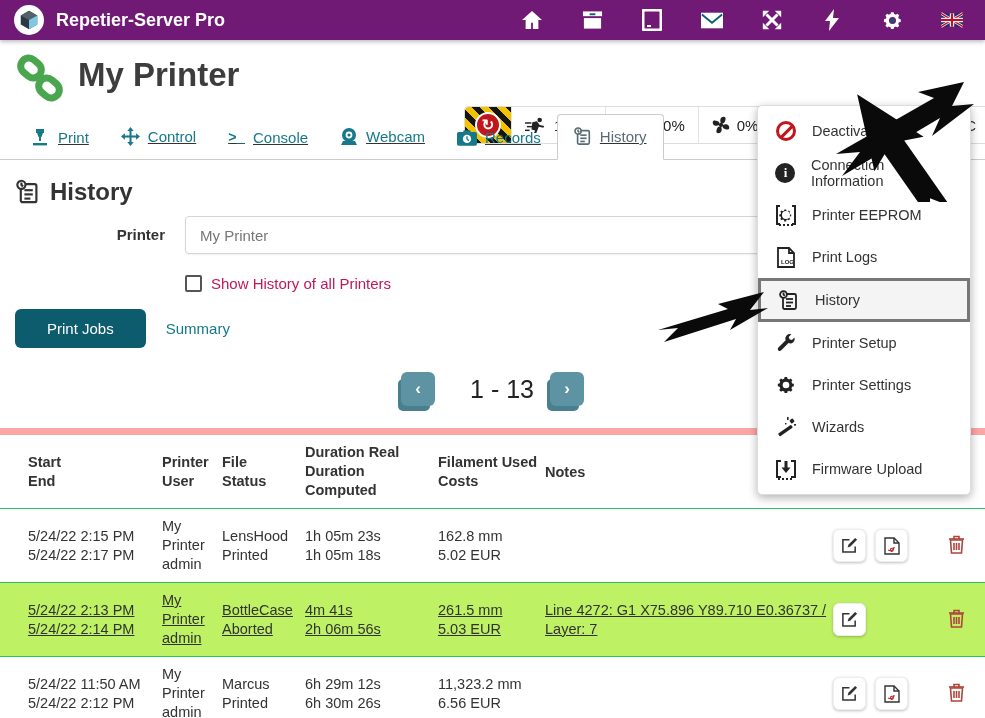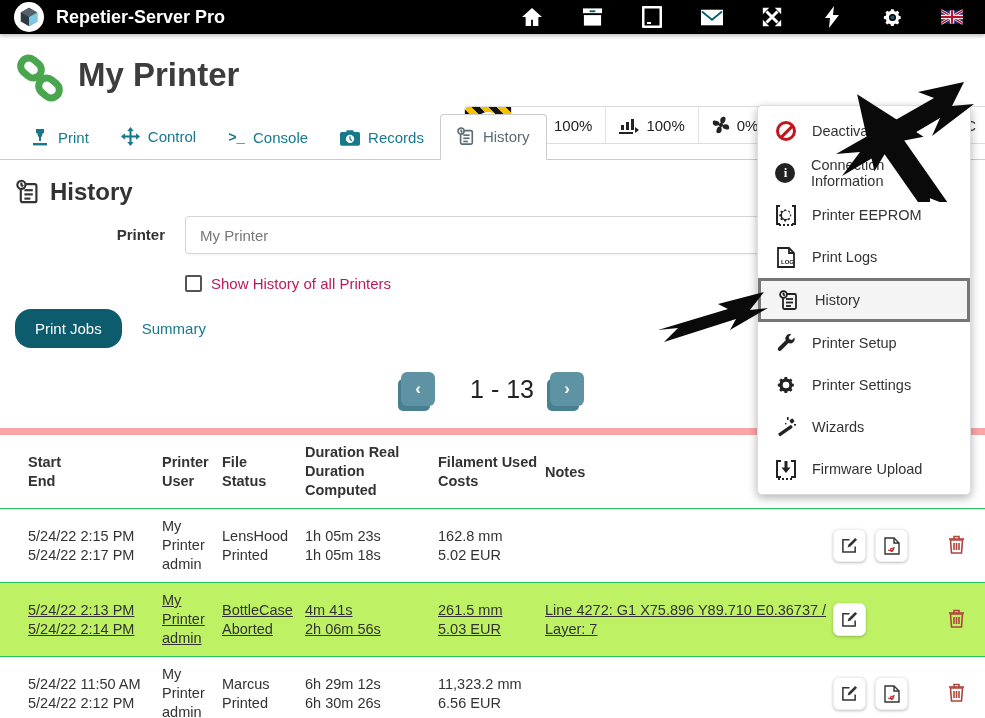--- a/index.html
+++ b/index.html
@@ -1,21 +1,21 @@
 <!DOCTYPE html>
 <html><head>
 <meta charset="utf-8">
 <style>
   * { margin:0; padding:0; box-sizing:border-box; }
   html,body { width:985px; height:718px; overflow:hidden;
     font-family:"Liberation Sans", sans-serif; background:#fff; color:#333; }
 
   
-  .navbar { position:absolute; left:0; top:0; width:985px; height:34px;
-    background:#000000; display:flex; align-items:center; padding:0 14px;
+  .navbar { position:absolute; left:0; top:0; width:985px; height:40px;
+    background:#701a75; display:flex; align-items:center; padding:0 14px;
     box-shadow:0 2px 4px rgba(0,0,0,.25); z-index:5; }
   .brand-logo { width:30px; height:30px; background:#fff; border-radius:50%;
     display:flex; align-items:center; justify-content:center; margin-right:12px; }
   .brand-name { color:#fff; font-size:18px; font-weight:bold; }
   .nav-icons { margin-left:auto; display:flex; align-items:center; gap:38px; padding-right:8px; }
   .nav-icon { width:22px; height:22px; display:flex; align-items:center; justify-content:center; cursor:pointer; }
   .nav-icon svg { display:block; }
 
   
   .printer-header { position:absolute; left:0; top:46px; width:985px; height:64px; background:#fff; }
@@ -28,21 +28,21 @@
     background:repeating-linear-gradient(45deg,#f2c200 0 6px,#141414 6px 12px);
     border-radius:4px 0 0 4px; cursor:pointer; }
   .estop-btn { width:26px; height:26px; background:#c1161c; border:2px solid #fff;
     border-radius:50%; color:#fff; font-size:15px; line-height:22px; text-align:center; font-weight:bold; }
   .chip { display:flex; align-items:center; gap:7px; padding:0 13px; border-left:1px solid #e2e2e2;
     font-size:15px; color:#222; white-space:nowrap; }
   .chip svg { display:block; }
 
   
   .tabbar { position:absolute; left:0; top:110px; width:985px; height:50px;
-    border-bottom:1px solid #ccc; display:flex; align-items:flex-end; padding-left:16px; }
+    border-bottom:1px solid #ccc; display:flex; align-items:flex-end; padding-left:16px;text-decoration:underline; }
   .tab { display:flex; align-items:center; gap:8px; padding:12px 16px 13px 16px;
     font-size:15px; color:#15798b; cursor:pointer; }
   .tab.active { border:1px solid #ccc; border-bottom:1px solid #fff; border-radius:4px 4px 0 0;
     margin-bottom:-1px; background:#fff; color:#5a6b73; }
   .tab svg, .tab .txticon { display:block; }
   .console-glyph { font-family:"Liberation Mono", monospace; font-weight:bold; font-size:14px; color:#15798b; }
 
   
   .section-heading { position:absolute; left:16px; top:178px; display:flex; align-items:center; gap:10px;
     font-size:24px; font-weight:bold; color:#333; }
@@ -50,22 +50,22 @@
   .form-label { position:absolute; left:0; top:10px; width:165px; text-align:right;
     font-size:15px; font-weight:bold; color:#333; }
   .printer-select { position:absolute; left:185px; top:0; width:775px; height:38px;
     border:1px solid #d5d5d5; border-radius:4px; background:#fff; display:flex; align-items:center;
     padding:0 14px; font-size:15px; color:#777; cursor:pointer; box-shadow:0 1px 2px rgba(0,0,0,.06); }
   .checkbox-row { position:absolute; left:185px; top:275px; display:flex; align-items:center; gap:9px;
     font-size:15px; color:#be185d; }
   .checkbox { width:17px; height:17px; border:2px solid #555; border-radius:2px; background:#fff; cursor:pointer; }
 
   .jobs-btns { position:absolute; left:15px; top:309px; display:flex; align-items:center; gap:20px; }
-  .btn-primary { background:#0d5c6e; color:#fff; border:none; border-radius:16px;
-    padding:11px 20px; font-size:15px; cursor:pointer; font-family:inherit; }
+  .btn-primary { background:#0d5c6e; color:#fff; border:none; border-radius:6px;
+    padding:11px 32px; font-size:15px; cursor:pointer; font-family:inherit; }
   .btn-link { background:none; border:none; color:#15798b; font-size:15px; cursor:pointer; font-family:inherit; }
 
   .pagination { position:absolute; left:0; top:372px; width:985px; display:flex;
     justify-content:center; align-items:center; gap:16px; }
   .page-btn { width:34px; height:34px; background:#5d93a2; border:none; border-radius:6px;
     color:#fff; font-size:17px; font-weight:bold; cursor:pointer;
     box-shadow:-4px 6px 0 -1px #49808f; font-family:inherit; }
   .page-label { font-size:25px; color:#222;margin-left:19px; }
 
   
@@ -269,20 +269,31 @@
           <rect x="4" y="10.7" width="16" height="2.6"></rect>
         </g>
       </svg>
     <span>Control</span>
   </div>
   <div class="tab">
     <span class="txticon console-glyph">&gt;_</span>
     <span>Console</span>
   </div>
   <div class="tab">
+    <svg width="18" height="19" viewBox="0 0 18 19">
+        <g fill="#15798b">
+          <circle cx="9" cy="8" r="7"></circle>
+          <circle cx="9" cy="8" r="3.4" fill="#fff"></circle>
+          <circle cx="9" cy="8" r="1.6"></circle>
+          <path d="M3 14l-2 4h16l-2-4z"></path>
+        </g>
+      </svg>
+    <span>Webcam</span>
+  </div>
+  <div class="tab">
     <svg width="20" height="16" viewBox="0 0 22 17">
         <g fill="#15798b">
           <rect x="0" y="2" width="22" height="15" rx="2"></rect>
           <rect x="7" y="0" width="8" height="4" rx="1"></rect>
           <circle cx="11" cy="9.5" r="4.6" fill="#fff"></circle>
           <path d="M11 6.5v3l2 2" stroke="#15798b" stroke-width="1.4" fill="none"></path>
         </g>
       </svg>
     <span>Records</span>
   </div>

